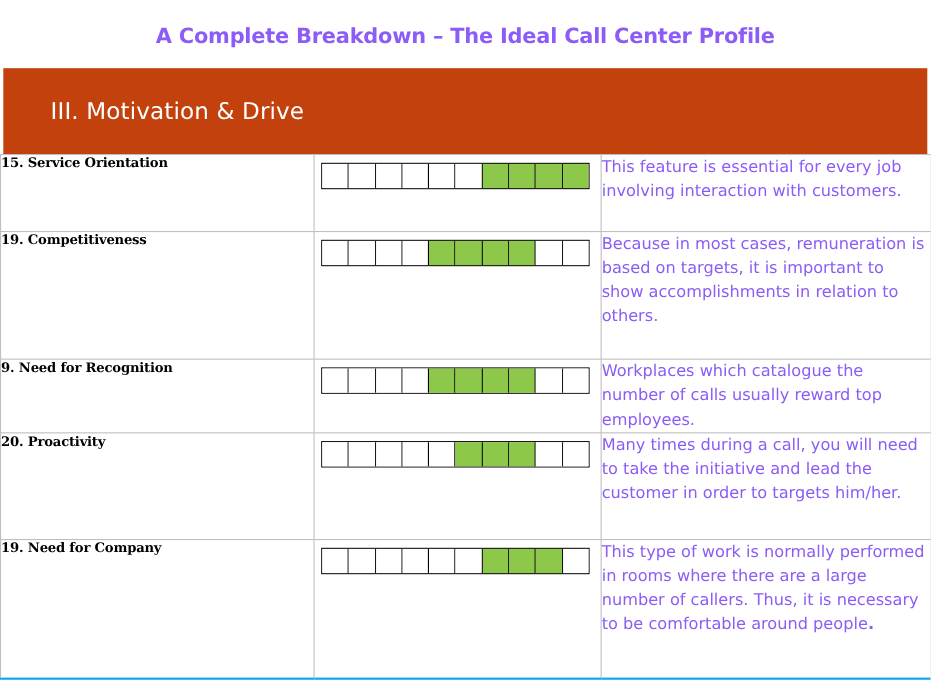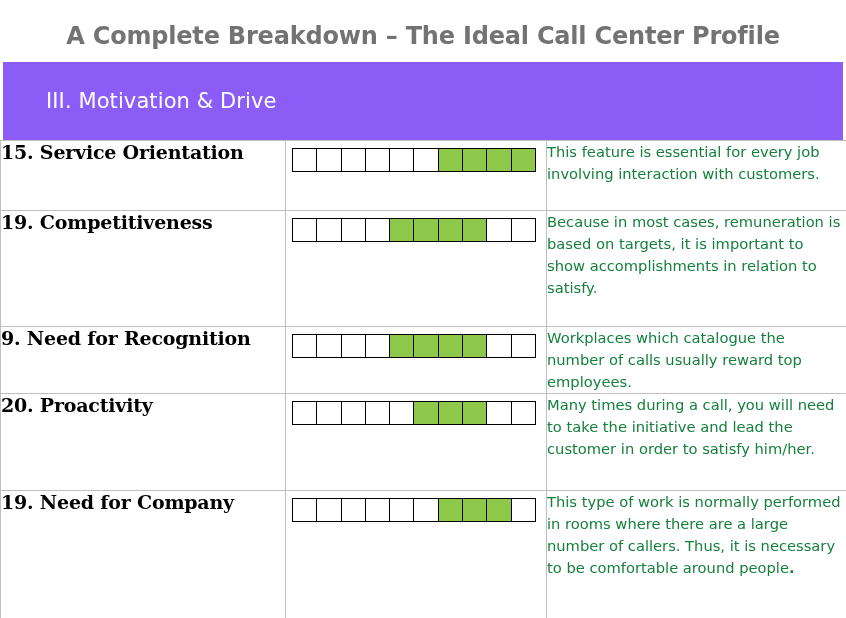--- a/index.html
+++ b/index.html
@@ -17,34 +17,34 @@
 
   
   .slide-title {
     position: absolute;
     left: 0;
     top: 22px;
     width: 846px;
     text-align: center;
     font-family: "DejaVu Sans", sans-serif;
     font-weight: bold;
-    font-size: 24px;
+    font-size: 19px;
     letter-spacing: -0.2px;
-    color: #737373;
+    color: #8b5cf6;
     white-space: nowrap;
   }
 
   
   .section-band {
     position: absolute;
     left: 3px;
     top: 62px;
     width: 840px;
     height: 78px;
-    background: #8b5cf6;
+    background: #c2410c;
     box-sizing: border-box;
   }
   .section-band-label {
     position: absolute;
     left: 43px;
     top: 27px;
     font-family: "DejaVu Sans", sans-serif;
     font-size: 21px;
     font-weight: normal;
     color: #ffffff;
@@ -61,41 +61,41 @@
     height: 478px;
     border-collapse: collapse;
     table-layout: fixed;
   }
   .profile-table td {
     border: 1px solid #bfbfbf;
     vertical-align: top;
     padding: 0;
     background: #ffffff;
   }
-  .profile-table tr:last-child td { border-bottom: 1px solid #0ea5e9; }
+  .profile-table tr:last-child td { border-bottom: 6px solid #0ea5e9; }
 
   .col-label   { width: 285px; }
   .col-scale   { width: 261px; }
   .col-desc    { width: 300px; }
 
   .trait-label {
     font-family: "DejaVu Serif", serif;
     font-weight: bold;
-    font-size: 19px;
+    font-size: 12px;
     color: #000000;
     padding: 7px 4px 0 10px;
     line-height: 1.25;
     letter-spacing: -0.2px;
     white-space: nowrap;
   }
 
   .trait-desc {
     font-family: "DejaVu Sans", sans-serif;
     font-size: 14.7px;
-    color: #15803d;
+    color: #8b5cf6;
     padding: 6px 6px 4px 9px;
     line-height: 1.5;
   }
   .trait-desc .bold-dot { font-weight: bold; }
 
   
   .scale-wrap {
     padding: 7px 0 0 6px;
   }
   .scale {
@@ -162,21 +162,21 @@
               <div class="scale-box"></div>
               <div class="scale-box filled"></div>
               <div class="scale-box filled"></div>
               <div class="scale-box filled"></div>
               <div class="scale-box filled"></div>
               <div class="scale-box"></div>
               <div class="scale-box"></div>
             </div>
         </div>
       </td>
-      <td class="trait-desc">Because in most cases, remuneration is based on targets, it is important to show accomplishments in relation to satisfy.</td>
+      <td class="trait-desc">Because in most cases, remuneration is based on targets, it is important to show accomplishments in relation to others.</td>
     </tr>
     <tr style="height:67px">
       <td class="trait-label">9. Need for Recognition</td>
       <td>
         <div class="scale-wrap">
           <div class="scale">
               <div class="scale-box"></div>
               <div class="scale-box"></div>
               <div class="scale-box"></div>
               <div class="scale-box"></div>
@@ -202,21 +202,21 @@
               <div class="scale-box"></div>
               <div class="scale-box"></div>
               <div class="scale-box filled"></div>
               <div class="scale-box filled"></div>
               <div class="scale-box filled"></div>
               <div class="scale-box"></div>
               <div class="scale-box"></div>
             </div>
         </div>
       </td>
-      <td class="trait-desc">Many times during a call, you will need to take the initiative and lead the customer in order to satisfy him/her.</td>
+      <td class="trait-desc">Many times during a call, you will need to take the initiative and lead the customer in order to targets him/her.</td>
     </tr>
     <tr style="height:128px">
       <td class="trait-label">19. Need for Company</td>
       <td>
         <div class="scale-wrap">
           <div class="scale">
               <div class="scale-box"></div>
               <div class="scale-box"></div>
               <div class="scale-box"></div>
               <div class="scale-box"></div>

